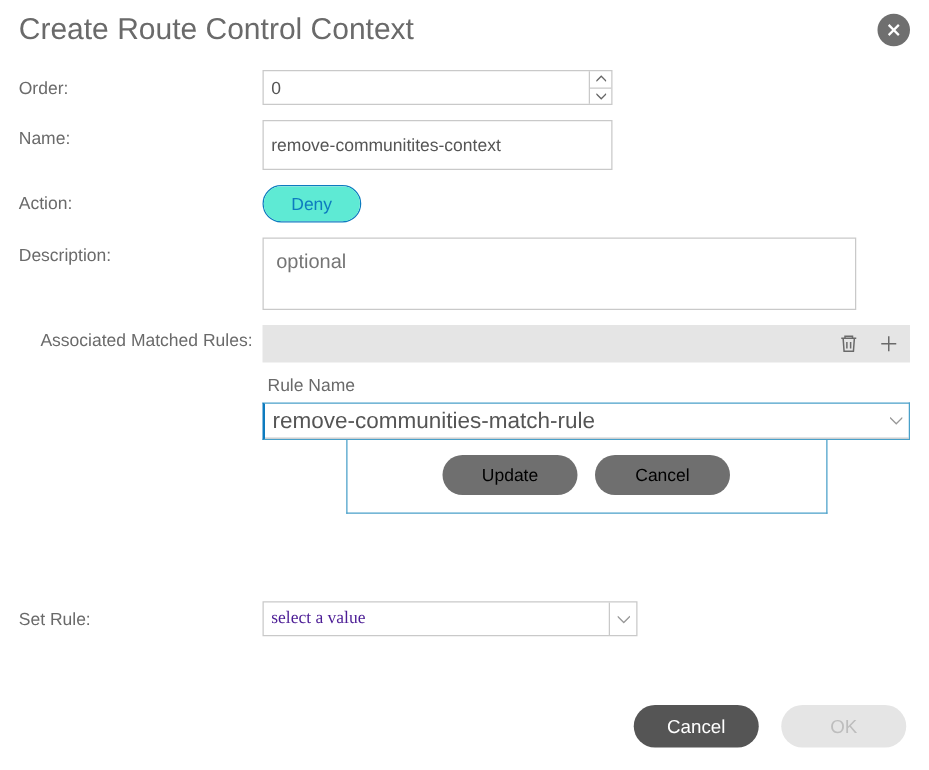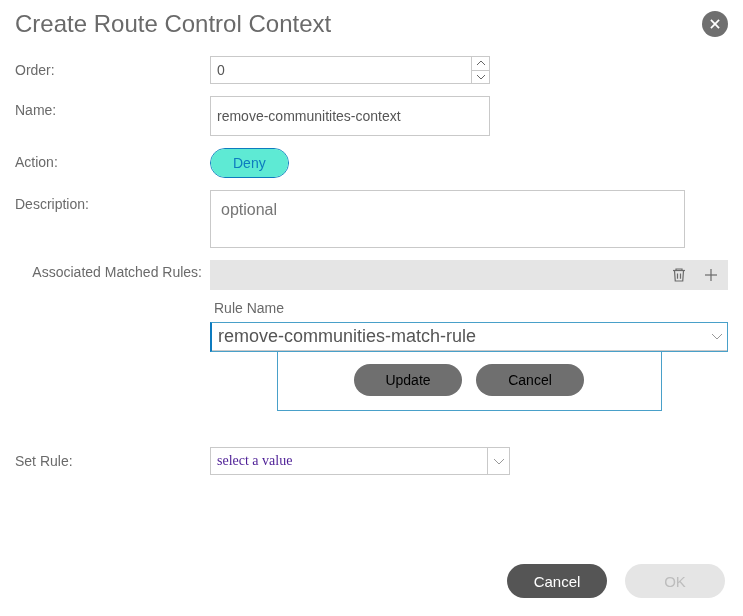--- a/index.html
+++ b/index.html
@@ -272,21 +272,21 @@
   .footer-cancel {
     background:#555;
     color:#fff;
   }
   .footer-ok {
     background:#e5e5e5;
     color:#bdbdbd;
     cursor:default;
   }
 
-  .set-rule-row { margin-top: 36px; }
+  .set-rule-row { margin-top: 70px; }
 </style>
 </head>
 <body>
 
 <div class="dialog">
 
   <div class="title-row">
     <div class="title">Create Route Control Context</div>
     <div class="close-btn" aria-label="close">
       <svg viewBox="0 0 24 24" stroke="#fff" stroke-width="3" fill="none">

